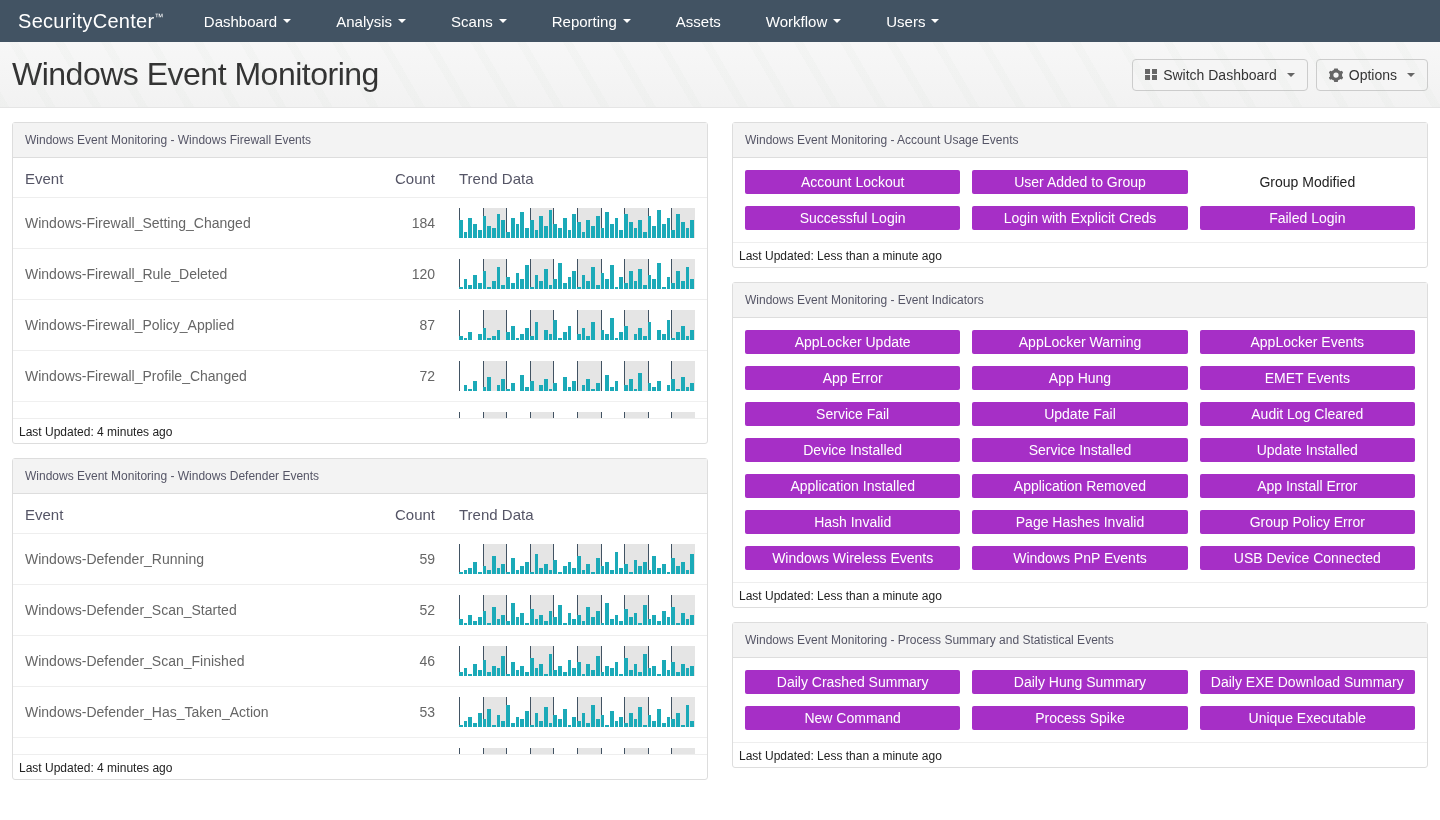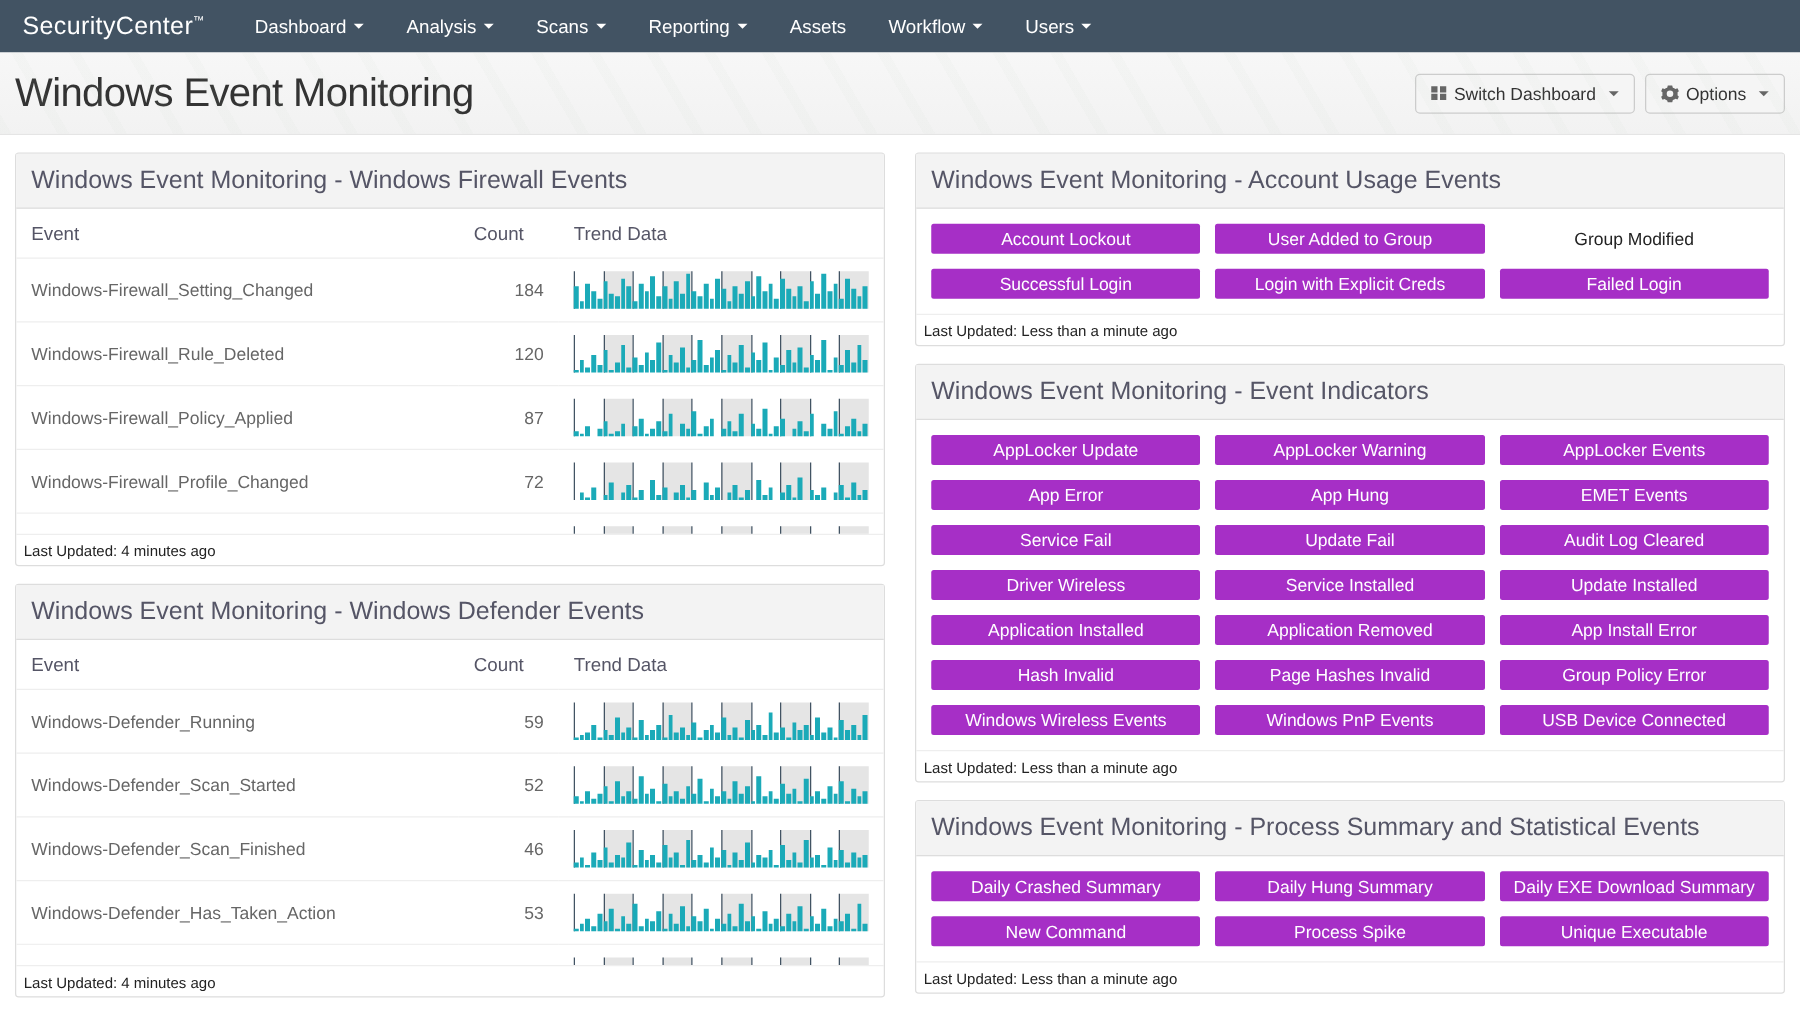--- a/index.html
+++ b/index.html
@@ -1,38 +1,38 @@
 <!DOCTYPE html>
 <html><head>
 <meta charset="utf-8">
 <style>
 * { box-sizing: border-box; margin: 0; padding: 0; }
 body { font-family: -apple-system, "Helvetica Neue", Arial, sans-serif; background: #fff; color: #333; font-size: 14px; }
 .navbar { background: #425363; height: 42px; display: flex; align-items: center; padding: 0 18px; }
 .brand { color: #fff; font-size: 20px; font-weight: 300; margin-right: 40px; letter-spacing: 0.3px; }
 .brand sup { font-size: 9px; vertical-align: super; }
-.nav-menu { display: flex; gap: 34px; }
+.nav-menu { display: flex; gap: 45px; }
 .nav-item { color: #fff; font-size: 15px; cursor: pointer; display: flex; align-items: center; gap: 4px; }
 .caret-down { display: inline-block; width: 0; height: 0; border-left: 4px solid transparent; border-right: 4px solid transparent; border-top: 4px solid #fff; margin-left: 2px; }
 .hdr-row { display: flex; align-items: center; justify-content: space-between; padding: 14px 12px; border-bottom: 1px solid #e5e5e5; background: linear-gradient(180deg,#f7f7f7,#f2f2f2); position: relative; }
 .hdr-row::before { content: ""; position: absolute; inset: 0; background: repeating-linear-gradient(60deg, rgba(180,200,180,0.05) 0 8px, transparent 8px 40px); pointer-events:none;}
 .page-title { font-size: 32px; font-weight: 200; color: #333; letter-spacing: -0.5px; }
 .hdr-actions { display: flex; gap: 8px; }
 .btn { background: #f5f5f5; border: 1px solid #ccc; border-radius: 4px; padding: 7px 12px; font-size: 14px; cursor: pointer; display: flex; align-items: center; gap: 6px; color: #333; }
 .grid-icon { display:inline-block; width:12px; height:12px; background: linear-gradient(#666,#666) 0 0/45% 45% no-repeat, linear-gradient(#666,#666) 100% 0/45% 45% no-repeat, linear-gradient(#666,#666) 0 100%/45% 45% no-repeat, linear-gradient(#666,#666) 100% 100%/45% 45% no-repeat; }
 .gear-icon { width:14px; height:14px; display:inline-block; position:relative; }
 .gear-icon svg { width:14px; height:14px; fill:#666; }
 .caret-dark { display:inline-block; width:0; height:0; border-left:4px solid transparent; border-right:4px solid transparent; border-top:4px solid #666; margin-left:4px; }
 .main { display: flex; gap: 24px; padding: 14px 12px; align-items: flex-start; }
 .col { flex: 1; display: flex; flex-direction: column; gap: 14px; }
 .panel { border: 1px solid #ddd; border-radius: 3px; background: #fff; }
-.panel-hd { background: #f3f3f3; border-bottom: 1px solid #ddd; padding: 10px 12px; font-size: 20px; color: #556; }
+.panel-hd { background: #f3f3f3; border-bottom: 1px solid #ddd; padding: 10px 12px; font-size: 12px; color: #556; }
 .tbl { width: 100%; border-collapse: collapse; table-layout: fixed; }
 .tbl th { text-align: left; font-weight: 400; color: #556; padding: 12px 12px 10px; font-size: 15px; }
-.tbl th.count { width: 80px; }
+.tbl th.count { text-align: right; width: 80px; }
 .tbl th.trend { width: 260px; }
 .tbl td { padding: 10px 12px; border-top: 1px solid #eee; color: #666; font-size: 14px; vertical-align: middle; }
 .tbl td.count { text-align: right; }
 .tbl tbody tr:last-child td { color: #aaa; border-top: 1px solid #f0f0f0; }
 .tbody-wrap { max-height: 260px; overflow: hidden; }
 .sparkline { height: 30px; position: relative; display: flex; align-items: flex-end; gap: 0; }
 .sparkline .bg { position:absolute; inset:0; display:flex; }
 .sparkline .bg span { flex:1; border-left:1px solid #425363; }
 .sparkline .bg span.shade { background:#e5e5e5; }
 .sparkline .bar { width: 4px; background: #1baab8; margin-right:1px; position:relative; z-index:1; }
@@ -773,21 +773,21 @@
         <div class="pill-grid">
           <div class="pill purple">AppLocker Update</div>
           <div class="pill purple">AppLocker Warning</div>
           <div class="pill purple">AppLocker Events</div>
           <div class="pill purple">App Error</div>
           <div class="pill purple">App Hung</div>
           <div class="pill purple">EMET Events</div>
           <div class="pill purple">Service Fail</div>
           <div class="pill purple">Update Fail</div>
           <div class="pill purple">Audit Log Cleared</div>
-          <div class="pill purple">Driver Wireless</div>
+          <div class="pill purple">Device Installed</div>
           <div class="pill purple">Service Installed</div>
           <div class="pill purple">Update Installed</div>
           <div class="pill purple">Application Installed</div>
           <div class="pill purple">Application Removed</div>
           <div class="pill purple">App Install Error</div>
           <div class="pill purple">Hash Invalid</div>
           <div class="pill purple">Page Hashes Invalid</div>
           <div class="pill purple">Group Policy Error</div>
           <div class="pill purple">Windows Wireless Events</div>
           <div class="pill purple">Windows PnP Events</div>

